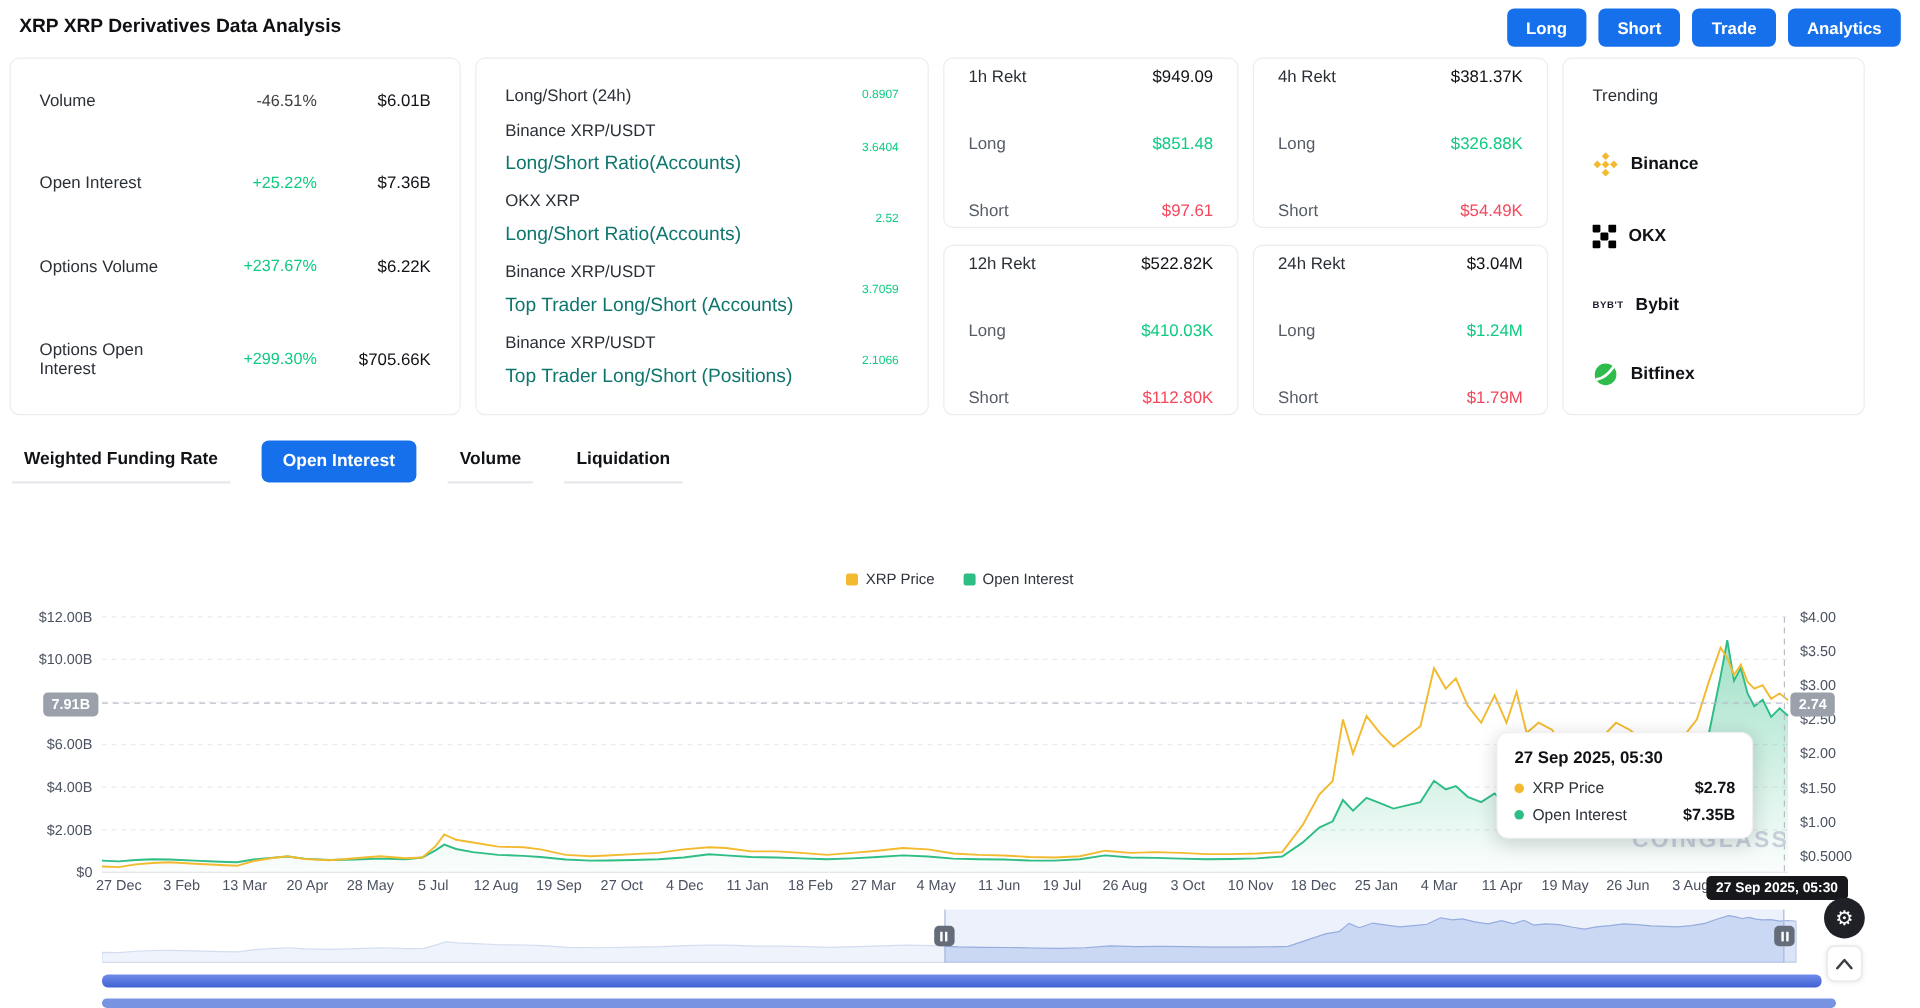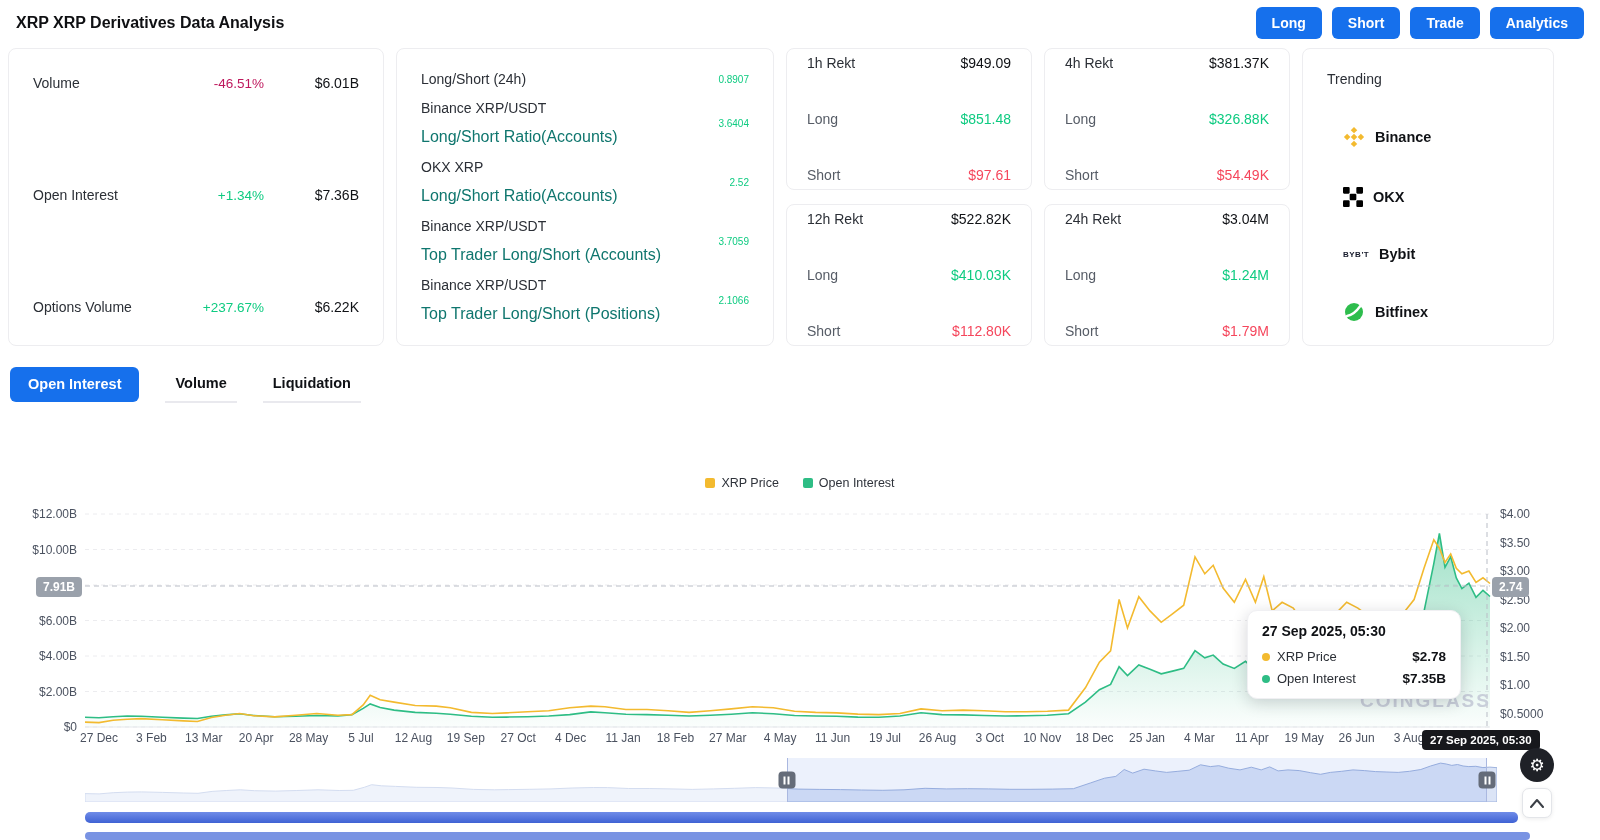--- a/index.html
+++ b/index.html
@@ -12,40 +12,40 @@
   .topbar-actions { display: flex; gap: 10px; }
   .btn-blue { background: #1670EC; color: #fff; border: none; border-radius: 6px; font-family: inherit; font-size: 14px; font-weight: 700; padding: 8px 16px; cursor: pointer; }
 
   
   .cards { position: absolute; top: 48px; left: 8px; width: 1584px; height: 298px; display: flex; gap: 12px; }
   .card { background: #fff; border: 1px solid #ededf0; border-radius: 8px; }
   .stats-card { width: 376px; padding: 26px 24px 30px; display: flex; flex-direction: column; justify-content: space-between; }
   .srow { display: flex; align-items: center; font-size: 14px; }
   .slabel { flex: 1; color: #2b2f36; }
   .schange { width: 100px; text-align: right; font-size: 13.5px; }
-  .up { color: #0ECB81; } .down { color: #be185d; }
+  .up { color: #0ECB81; } .down { color: #404040; }
   .svalue { width: 95px; text-align: right; color: #101216; }
 
   .ratio-card { width: 378px; padding: 22px 24px; display: flex; flex-direction: column; justify-content: space-between; }
   .rrow { display: flex; align-items: center; }
   .rmain { font-size: 14px; color: #2b2f36; }
   .rsub { font-size: 16px; color: #0f766e; margin-top: 12px; }
   .rvalue { margin-left: auto; color: #0ECB81; font-size: 10px; }
 
   .rekt-col { width: 246px; display: flex; flex-direction: column; gap: 14px; }
   .rekt-card { flex: 1; padding: 6px 20px; display: flex; flex-direction: column; justify-content: space-between; }
   .krow { display: flex; justify-content: space-between; align-items: center; font-size: 14px; }
   .ktitle { color: #2b2f36; }
   .klabel { color: #565c66; }
   .kval { color: #101216; }
   .kval.up { color: #0ECB81; } .kval.down { color: #F5465C; }
 
   .trending-card { width: 252px; padding: 22px 24px; display: flex; flex-direction: column; justify-content: space-between; }
   .trending-title { font-size: 14px; color: #2b2f36; }
-  .titem { display: flex; align-items: center; gap: 10px; font-size: 14.5px; font-weight: 700; color: #101216; cursor: pointer; margin-left: 16px; }
+  .titem { display: flex; align-items: center; gap: 10px; font-size: 14.5px; font-weight: 700; color: #101216; cursor: pointer; }
   .bybit-word { font-size: 8px; font-weight: 800; letter-spacing: 0.5px; color: #15192a; width: 26px; }
 
   
   .tabs { position: absolute; top: 366px; left: 10px; display: flex; align-items: center; gap: 26px; }
   .tab { font-size: 14.5px; font-weight: 700; color: #101216; padding: 9px 10px 10px; border-bottom: 2px solid #e9e9ee; cursor: pointer; white-space: nowrap; }
   .tab.active { background: #1670EC; color: #fff; border-radius: 6px; border-bottom: none; padding: 9px 18px 10px; }
 
   .chart-title { position: absolute; top: 424px; left: 8px; font-size: 19px; font-weight: 700; color: #000; }
 
   
@@ -104,27 +104,32 @@
   <div class="cards">
 
     <div class="card stats-card">
       <div class="srow">
         <span class="slabel">Volume</span>
         <span class="schange down">-46.51%</span>
         <span class="svalue">$6.01B</span>
       </div>
       <div class="srow">
         <span class="slabel">Open Interest</span>
-        <span class="schange up">+1.34%</span>
+        <span class="schange up">+25.22%</span>
         <span class="svalue">$7.36B</span>
       </div>
       <div class="srow">
         <span class="slabel">Options Volume</span>
         <span class="schange up">+237.67%</span>
         <span class="svalue">$6.22K</span>
+      </div>
+      <div class="srow">
+        <span class="slabel">Options Open Interest</span>
+        <span class="schange up">+299.30%</span>
+        <span class="svalue">$705.66K</span>
       </div>
     </div>
 
     <div class="card ratio-card">
       <div class="rrow">
         <div>
             <div class="rmain">Long/Short (24h)</div>
           </div>
         <span class="rvalue">0.8907</span>
       </div>
@@ -254,20 +259,21 @@
         <svg width="22" height="22" viewBox="0 0 22 22">
           <circle cx="11" cy="11" r="9" fill="#2EBD4D"></circle>
           <path d="M4,15 Q11,14 17.5,4.8" stroke="#fff" stroke-width="2.4" fill="none" stroke-linecap="round"></path>
         </svg>
         <span>Bitfinex</span>
       </div>
     </div>
   </div>
 
   <div class="tabs">
+    <div class="tab">Weighted Funding Rate</div>
     <div class="tab active">Open Interest</div>
     <div class="tab">Volume</div>
     <div class="tab">Liquidation</div>
   </div>
 
 
   <div class="chart-region">
 
     <div class="legend">
       <div class="legend-item">

